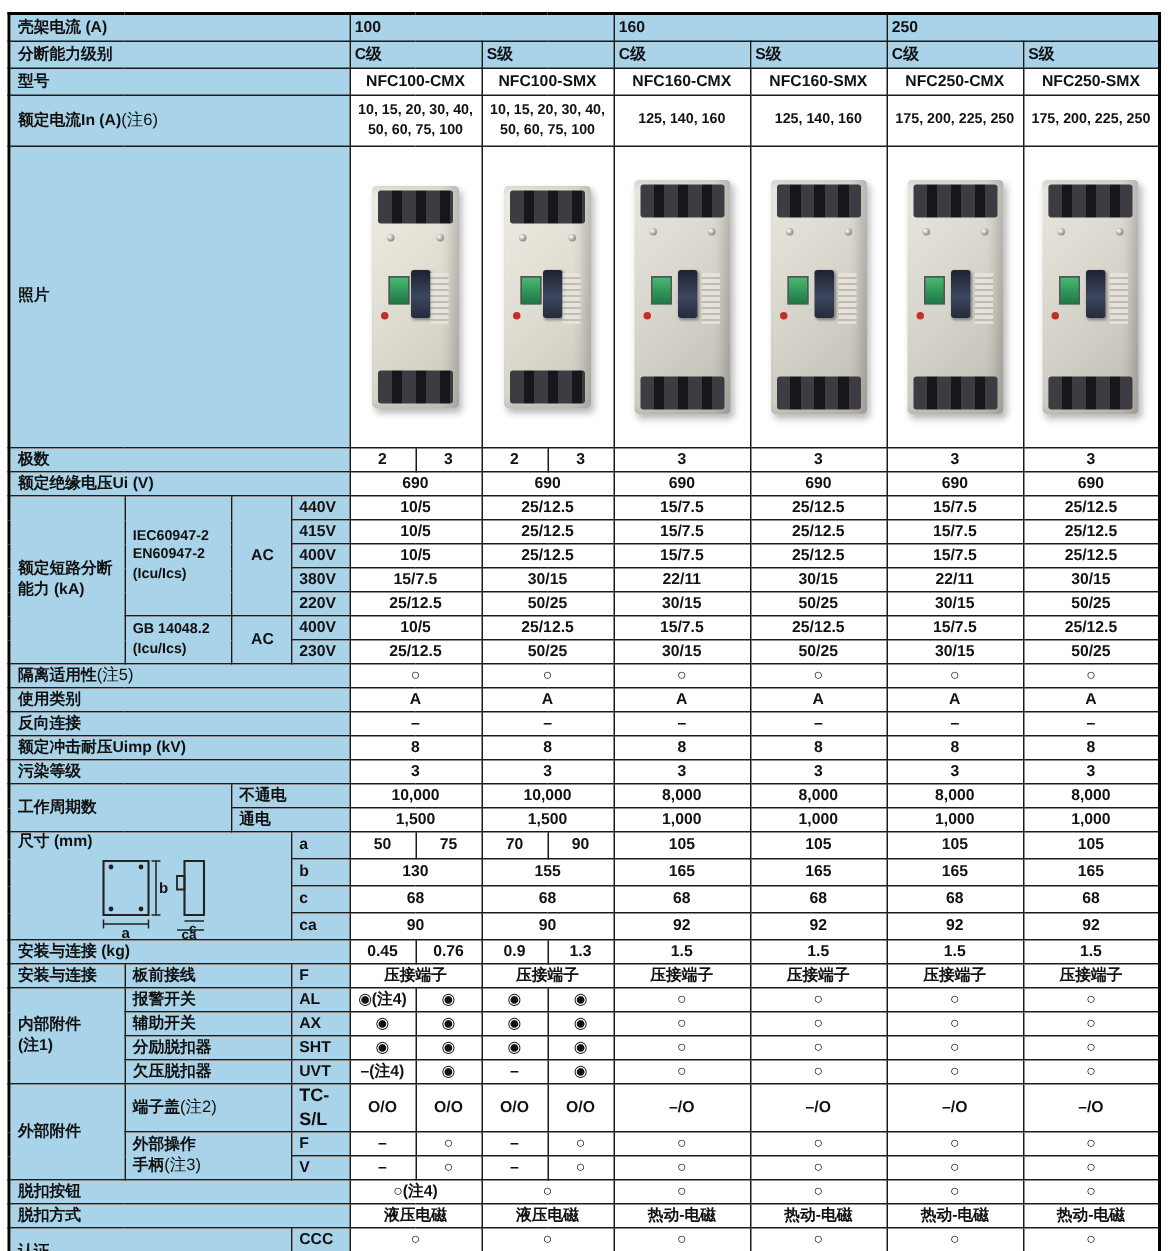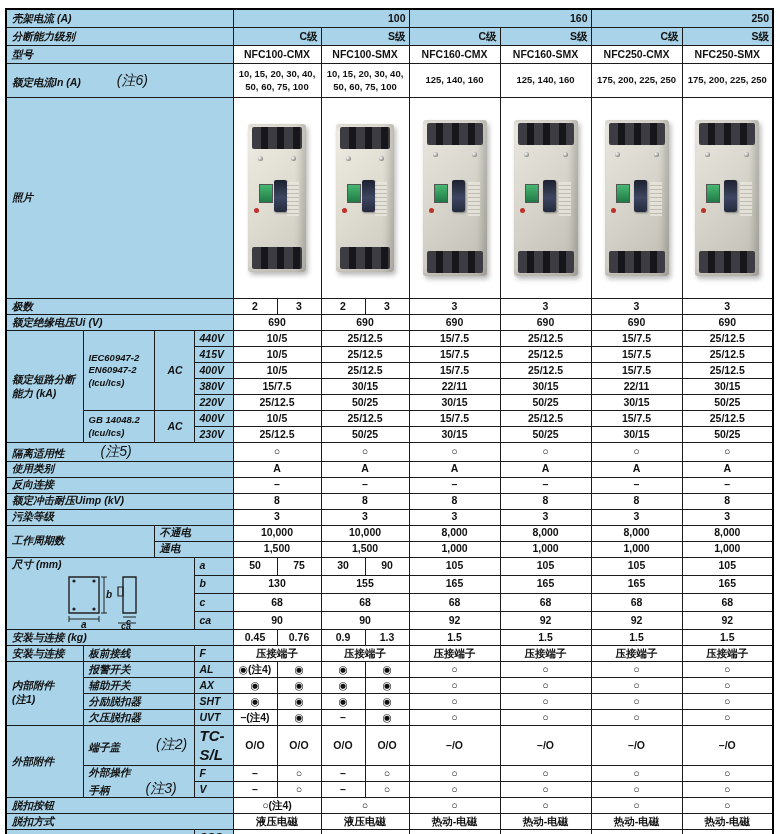--- a/index.html
+++ b/index.html
@@ -2,31 +2,31 @@
 <html><head>
 <meta charset="utf-8">
 <style>
   html,body{margin:0;padding:0;background:#fff;}
   .page{position:relative;width:780px;height:834px;background:#fff;overflow:hidden;
         font-family:"Liberation Sans","DejaVu Sans",sans-serif;color:#111;}
   table.spec{position:absolute;left:5px;top:8px;width:768px;border-collapse:collapse;
              table-layout:fixed;border:2px solid #000;}
   td{border:1px solid #1b1b1b;font-size:10.5px;font-weight:700;padding:0 3px;
      vertical-align:middle;overflow:hidden;line-height:1.25;}
-  td.lab{background:#a9d3e8;text-align:left;padding-left:5px;font-style:italic;}
-  td.blue{background:#a9d3e8;text-align:right;}
+  td.lab{background:#a9d3e8;text-align:left;padding-left:5px;}
+  td.blue{background:#a9d3e8;text-align:left;}
   td.val{background:#fff;text-align:center;}
   td.c{text-align:center;margin-left:45px;}
   tr.h17 td{height:17px;}
   tr.h16 td{height:15px;}
   tr.h34 td{height:33px;}
   tr.hph td{height:200px;}
-  .note{font-size:14px;font-weight:400;white-space:nowrap;padding-left:36px;}
+  .note{font-size:11px;font-weight:400;white-space:nowrap;}
   .split{display:flex;justify-content:flex-start;align-items:flex-end;width:100%;}
-  .small{font-size:15px;line-height:1.3;}
+  .small{font-size:12px;line-height:1.3;}
   .ratedcell{font-size:9.5px;line-height:1.3;}
   .stdcell{font-size:9.5px;line-height:1.25;}
   .photo-wrap{display:flex;align-items:center;justify-content:center;height:100%;}
   
   .bk{position:relative;width:58px;height:148px;border-radius:3px;
       background:linear-gradient(135deg,#efece3 0%,#dddad0 55%,#c9c7bd 100%);
       box-shadow:2px 3px 5px rgba(0,0,0,.28), inset -5px 0 7px rgba(0,0,0,.18);}
   .bk .t,.bk .b{position:absolute;left:4px;right:4px;height:22px;border-radius:2px;
       background:repeating-linear-gradient(90deg,#3c3c42 0 9px,#17171b 9px 16px);}
   .bk .t{top:3px;} .bk .b{bottom:3px;}
@@ -397,21 +397,21 @@
         <rect x="67" y="14" width="5" height="9" fill="none" stroke="#222" stroke-width="1.2"></rect>
         <line x1="72" y1="44" x2="85" y2="44" stroke="#222"></line>
         <text x="75" y="52" font-size="9" font-weight="bold" fill="#111">c</text>
         <line x1="67" y1="50" x2="85" y2="50" stroke="#222"></line>
         <text x="70" y="56" font-size="9" font-weight="bold" fill="#111">ca</text>
       </svg>
     </td>
     <td class="lab">a</td>
     <td class="val">50</td>
     <td class="val">75</td>
-    <td class="val">30</td>
+    <td class="val">70</td>
     <td class="val">90</td>
     <td class="val">105</td>
     <td class="val">105</td>
     <td class="val">105</td>
     <td class="val">105</td>
   </tr>
   <tr class="h16">
     <td class="lab">b</td>
     <td class="val" colspan="2">130</td>
     <td class="val" colspan="2">155</td>

